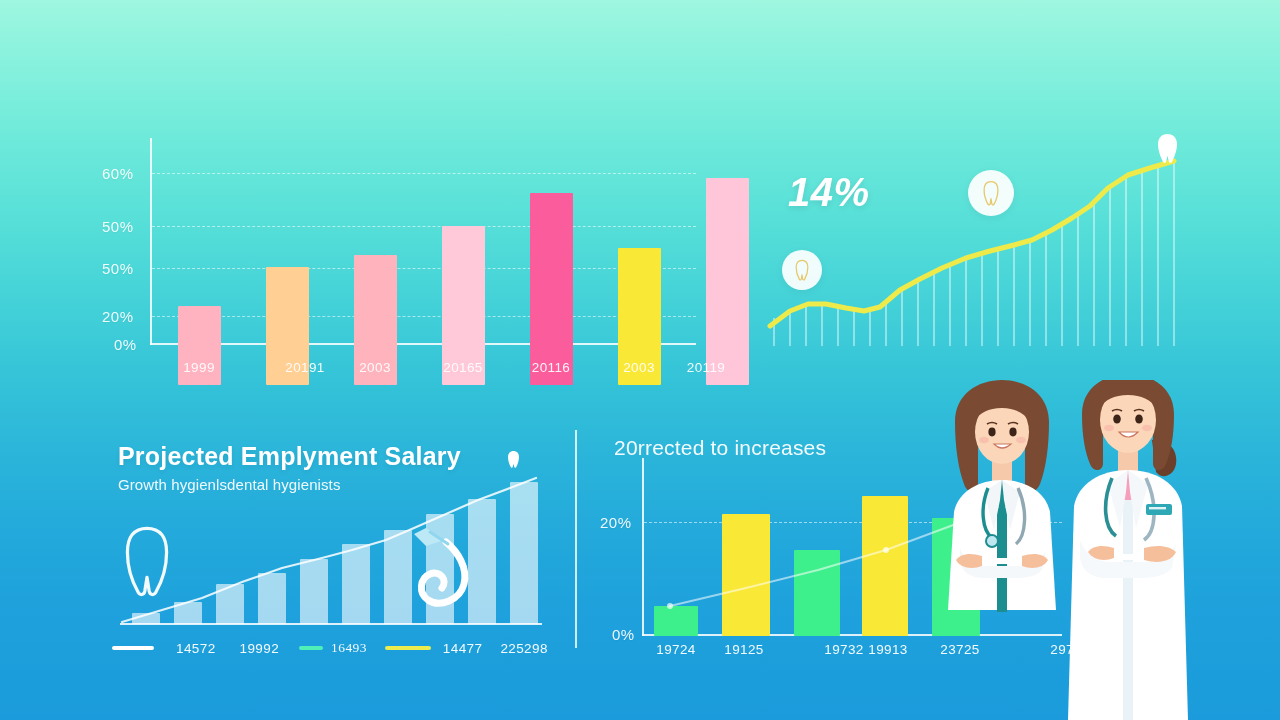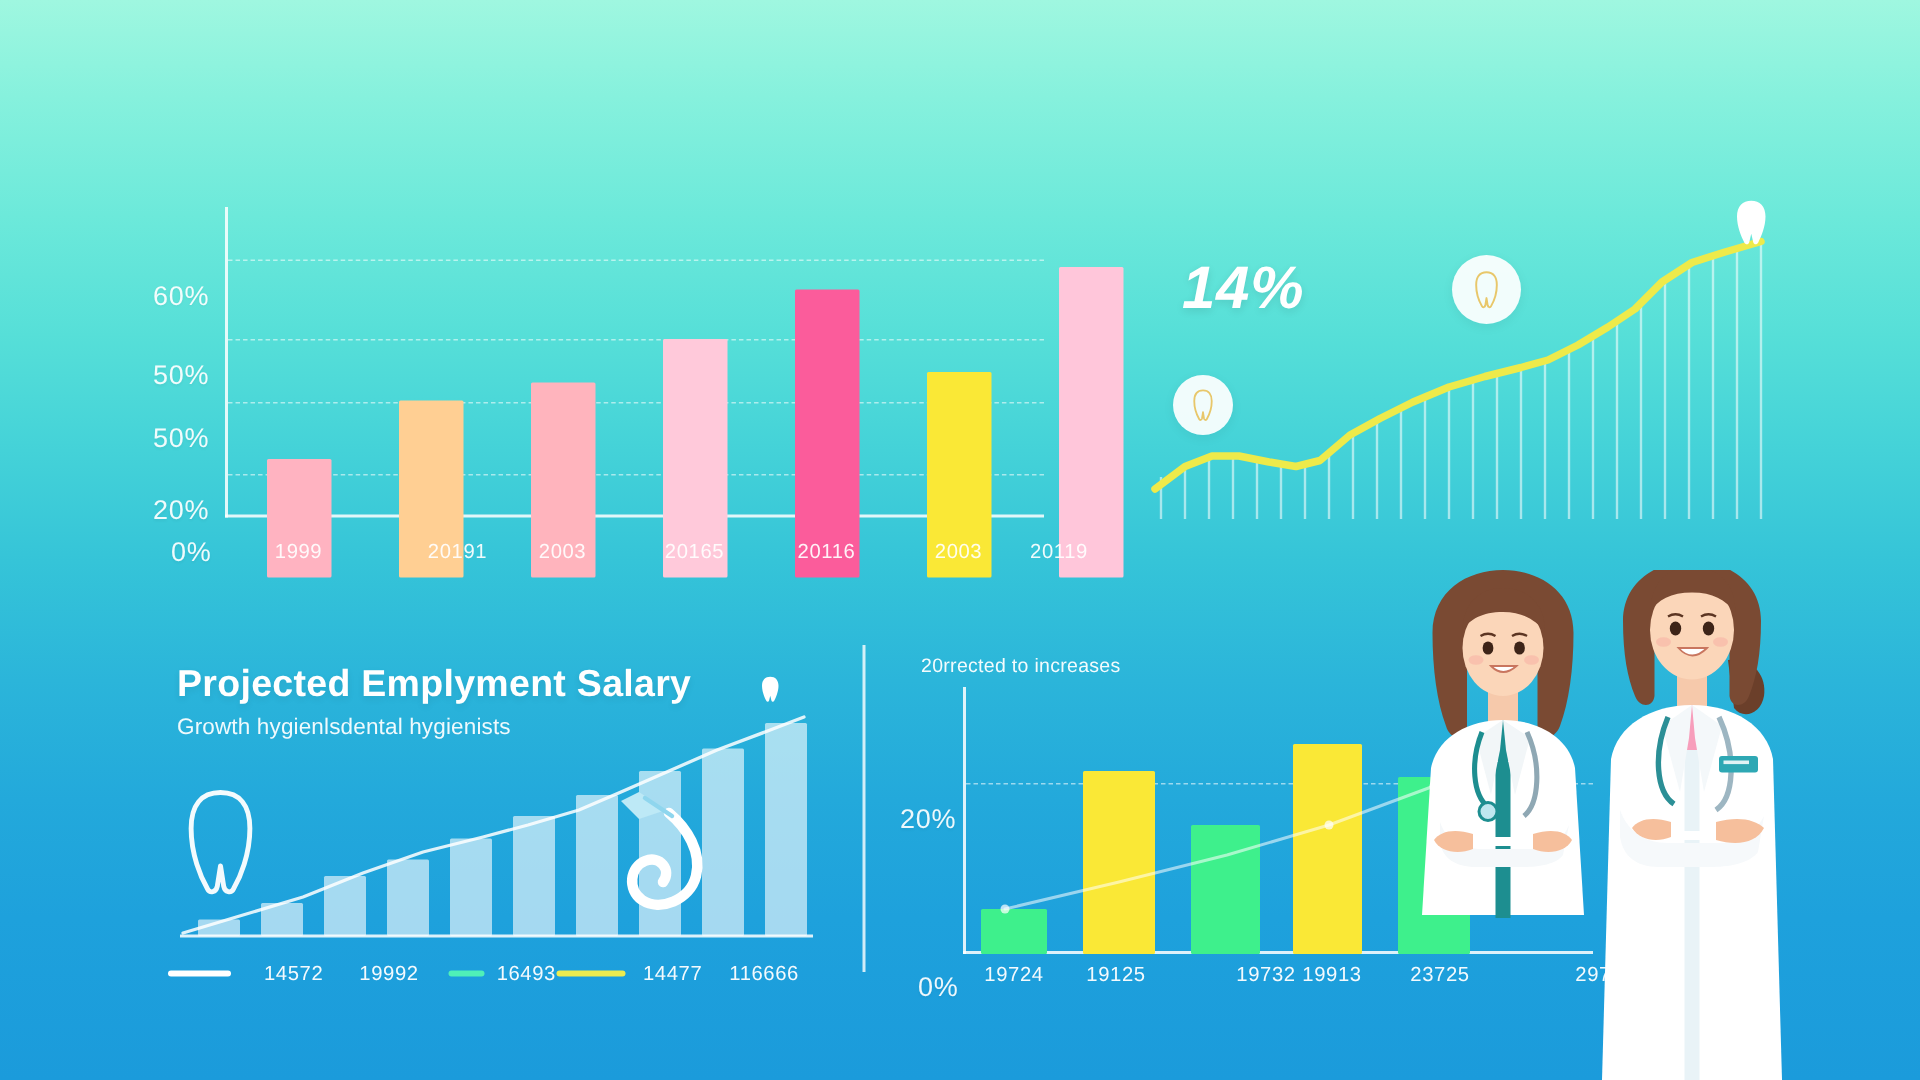--- a/index.html
+++ b/index.html
@@ -16,23 +16,22 @@
       #2bb5da 63%,
       #23a9db 74%,
       #1ea1dc 85%,
       #1b9bdb 100%);
     position:relative;
   }
   .stage{position:absolute;inset:0;}
   .axis-line{background:rgba(255,255,255,.85);position:absolute;}
   .tick-lbl{
     position:absolute;color:rgba(255,255,255,.92);
-    font-size:18px;letter-spacing:.5px;white-space:nowrap;
+    font-size:15px;letter-spacing:.5px;white-space:nowrap;
     text-shadow:0 1px 2px rgba(0,0,0,.05);
-    margin-top:22px;
   }
   .grid-dash{
     position:absolute;height:0;border-top:1px dashed rgba(255,255,255,.55);
   }
 
   
   #chart-top-left{left:96px;top:130px;width:600px;height:255px;position:absolute;}
   #chart-top-left .yaxis{left:54px;top:8px;width:2px;bottom:40px;}
   #chart-top-left .xaxis{left:54px;bottom:40px;right:0px;height:2px;}
   .bar-col{position:absolute;bottom:0;display:flex;flex-direction:column;justify-content:flex-end;}
@@ -73,21 +72,21 @@
     font-size:15px;letter-spacing:.1px;white-space:nowrap;
   }
   .bl-bar{position:absolute;bottom:0;background:rgba(255,255,255,.60);border-radius:1px;}
   .legend-row{position:absolute;left:16px;bottom:6px;display:flex;align-items:center;gap:0px;}
   .legend-swatch{display:inline-block;height:4px;border-radius:2px;}
   .legend-txt{color:rgba(255,255,255,.95);font-size:13.5px;letter-spacing:.4px;white-space:nowrap;}
 
   #chart-bottom-right{position:absolute;left:600px;top:432px;width:470px;height:230px;}
   .br-title{
     position:absolute;left:14px;top:4px;color:rgba(255,255,255,.95);
-    font-size:13px;letter-spacing:.2px;white-space:nowrap;
+    font-size:21px;letter-spacing:.2px;white-space:nowrap;
   }
   .br-bar{position:absolute;bottom:0;border-radius:1px;}
   .br-xcat{
     position:absolute;color:rgba(255,255,255,.95);font-size:13.5px;
     letter-spacing:.4px;white-space:nowrap;transform:translateX(-50%);
   }
 
   
   #people{position:absolute;left:930px;top:380px;width:350px;height:340px;}
 </style>
@@ -240,24 +239,24 @@
         <path d="M348,108 L330,96 L318,102 L330,114 Z" fill="#bde9f6"></path>
         <path d="M352,112 L334,100" stroke="#8fd6ee" stroke-width="3" stroke-linecap="round"></path>
       </g>
     </svg>
 
     <div class="legend-row">
       <span class="legend-swatch" style="width:42px;background:#ffffff;margin-right:22px;"></span>
       <span class="legend-txt" style="margin-right:24px;">14572</span>
       <span class="legend-txt" style="margin-right:20px;">19992</span>
       <span class="legend-swatch" style="width:24px;background:#4ff0b8;margin-right:8px;"></span>
-      <span class="legend-txt" style="">16493</span>
+      <span class="legend-txt" style="margin-right:18px;font-family:Liberation Serif, serif;">16493</span>
       <span class="legend-swatch" style="width:46px;background:#ecec4f;margin-right:12px;"></span>
       <span class="legend-txt" style="margin-right:18px;">14477</span>
-      <span class="legend-txt">116666</span>
+      <span class="legend-txt">225298</span>
     </div>
   </div>
 
   <div id="chart-bottom-right">
     <div class="br-title">20rrected to increases</div>
 
     <div class="axis-line" style="left:42px;top:26px;width:2px;height:178px;"></div>
     <div class="axis-line" style="left:42px;top:202px;width:420px;height:2px;"></div>
     <div class="grid-dash" style="left:44px;width:418px;top:90px;"></div>
 

